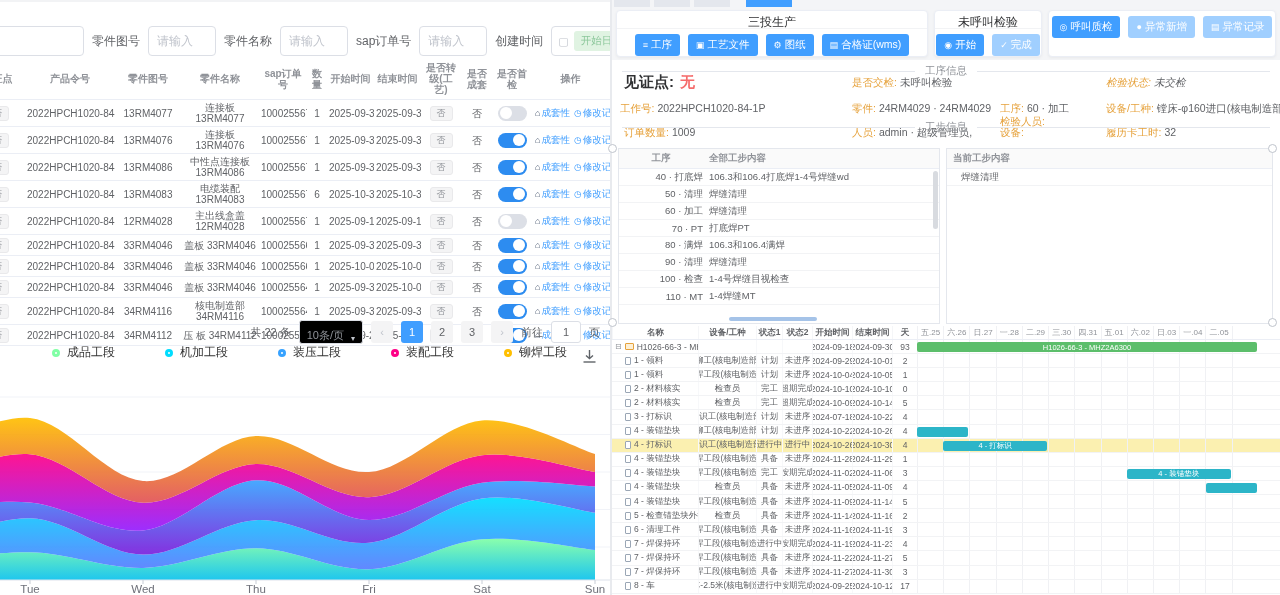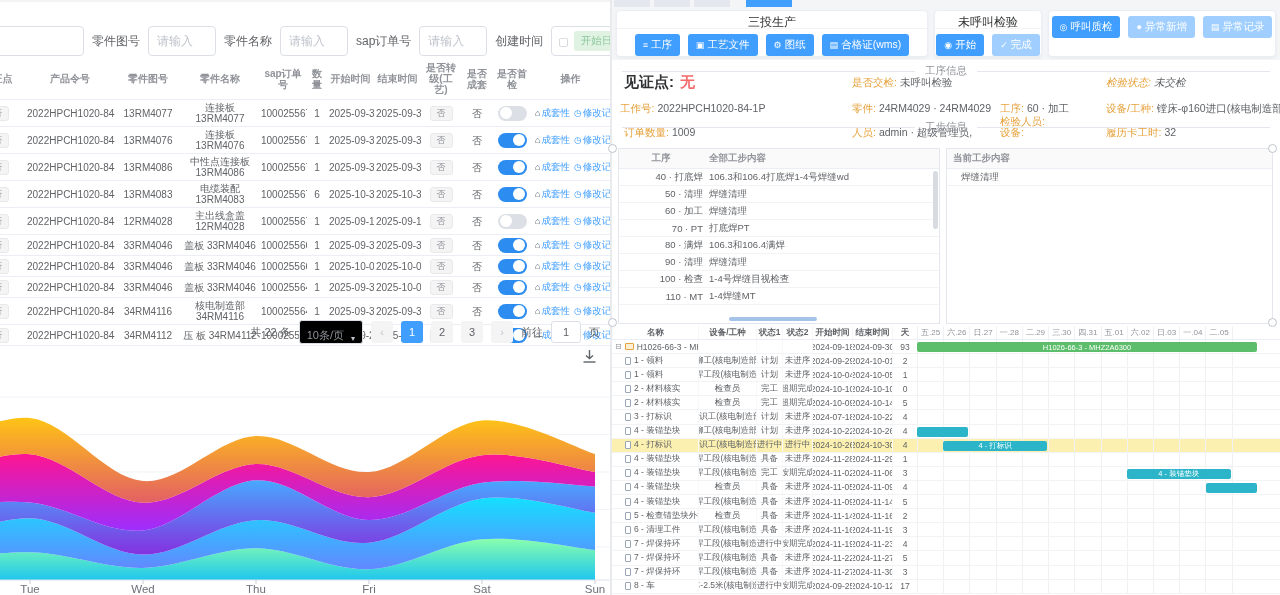--- a/index.html
+++ b/index.html
@@ -281,20 +281,42 @@
       <div class="pbtn arrow">‹</div>
       <div class="pbtn active">1</div>
       <div class="pbtn">2</div>
       <div class="pbtn">3</div>
       <div class="pbtn arrow">›</div>
       <span>前往</span>
       <input class="goto-inp" value="1" style="">
       <span>页</span>
     </div>
 
+  <div class="legend">
+      <div class="litem">
+        <span class="ring" style="border-color: rgb(128, 255, 165);"></span>
+        <span>成品工段</span>
+      </div>
+      <div class="litem">
+        <span class="ring" style="border-color: rgb(0, 221, 255);"></span>
+        <span>机加工段</span>
+      </div>
+      <div class="litem">
+        <span class="ring" style="border-color: rgb(55, 162, 255);"></span>
+        <span>装压工段</span>
+      </div>
+      <div class="litem">
+        <span class="ring" style="border-color: rgb(255, 0, 135);"></span>
+        <span>装配工段</span>
+      </div>
+      <div class="litem">
+        <span class="ring" style="border-color: rgb(255, 191, 0);"></span>
+        <span>铆焊工段</span>
+      </div>
+    </div>
   <span class="dl">
     <svg width="15" height="15" viewBox="0 0 15 15">
         <g stroke="#5f6368" stroke-width="1.4" fill="none">
           <path d="M7.5 1v8"></path>
           <path d="M4 6.5l3.5 3 3.5-3"></path>
           <path d="M1.5 13h12"></path>
         </g>
       </svg>
   </span>
 

